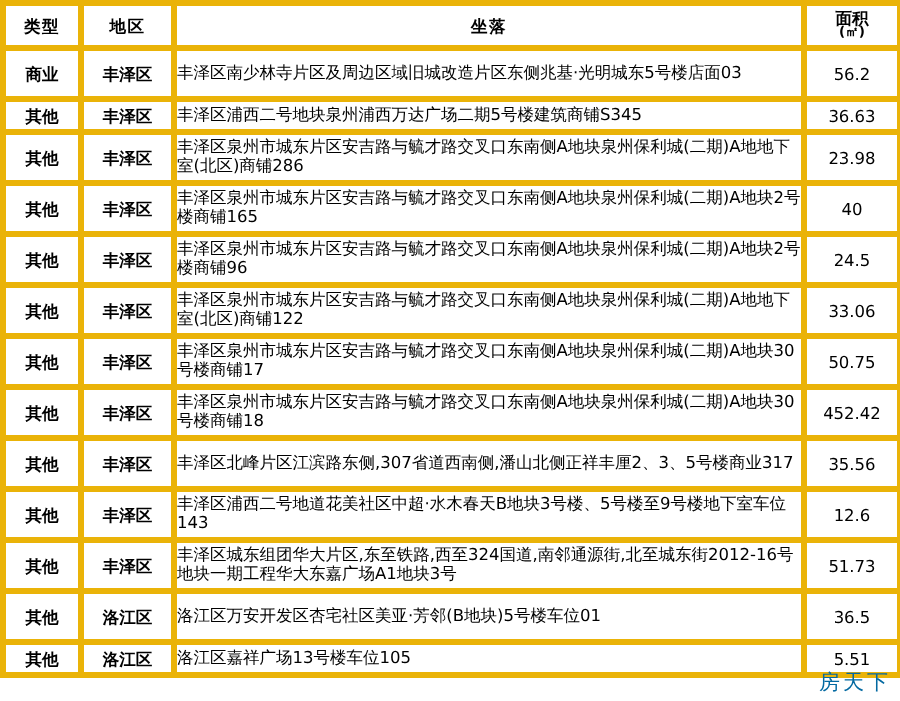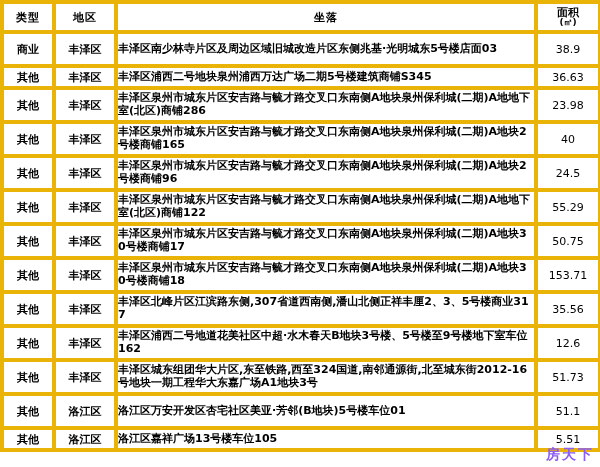--- a/index.html
+++ b/index.html
@@ -55,36 +55,36 @@
   td.type, td.region {
     text-align: center;
     font-weight: bold;
     font-size: 12px;
   }
   td.loc {
     text-align: left;
     padding: 0 2px;
     font-size: 11px;
     line-height: 1.18;
-    font-weight: bold;
+    font-weight: normal;
     word-break: break-all;
   }
   td.area {
     text-align: center;
     font-size: 11.5px;
   }
   tr.r1 td { height: 18px; }
   tr.r2 td { height: 30px; }
   .wm {
     position: absolute;
     right: 6px;
     bottom: 3px;
     font-size: 14px;
-    color: #8b5cf6;
-    font-weight: bold;
+    color: #0369a1;
+    font-weight: normal;
     letter-spacing: 2px;
     pointer-events: none;
   }
 </style>
 </head>
 <body>
 
 <div class="sheet">
   <table class="grid">
     <colgroup>
@@ -102,21 +102,21 @@
           <span class="a1">面积</span>
           <span class="a2">(㎡)</span>
         </th>
       </tr>
     </thead>
     <tbody>
       <tr class="r2">
         <td class="type">商业</td>
         <td class="region">丰泽区</td>
         <td class="loc">丰泽区南少林寺片区及周边区域旧城改造片区东侧兆基·光明城东5号楼店面03</td>
-        <td class="area">38.9</td>
+        <td class="area">56.2</td>
       </tr>
       <tr class="r1">
         <td class="type">其他</td>
         <td class="region">丰泽区</td>
         <td class="loc">丰泽区浦西二号地块泉州浦西万达广场二期5号楼建筑商铺S345</td>
         <td class="area">36.63</td>
       </tr>
       <tr class="r2">
         <td class="type">其他</td>
         <td class="region">丰泽区</td>
@@ -132,57 +132,57 @@
       <tr class="r2">
         <td class="type">其他</td>
         <td class="region">丰泽区</td>
         <td class="loc">丰泽区泉州市城东片区安吉路与毓才路交叉口东南侧A地块泉州保利城(二期)A地块2号楼商铺96</td>
         <td class="area">24.5</td>
       </tr>
       <tr class="r2">
         <td class="type">其他</td>
         <td class="region">丰泽区</td>
         <td class="loc">丰泽区泉州市城东片区安吉路与毓才路交叉口东南侧A地块泉州保利城(二期)A地地下室(北区)商铺122</td>
-        <td class="area">55.29</td>
+        <td class="area">33.06</td>
       </tr>
       <tr class="r2">
         <td class="type">其他</td>
         <td class="region">丰泽区</td>
         <td class="loc">丰泽区泉州市城东片区安吉路与毓才路交叉口东南侧A地块泉州保利城(二期)A地块30号楼商铺17</td>
         <td class="area">50.75</td>
       </tr>
       <tr class="r2">
         <td class="type">其他</td>
         <td class="region">丰泽区</td>
         <td class="loc">丰泽区泉州市城东片区安吉路与毓才路交叉口东南侧A地块泉州保利城(二期)A地块30号楼商铺18</td>
-        <td class="area">153.71</td>
+        <td class="area">452.42</td>
       </tr>
       <tr class="r2">
         <td class="type">其他</td>
         <td class="region">丰泽区</td>
         <td class="loc">丰泽区北峰片区江滨路东侧,307省道西南侧,潘山北侧正祥丰厘2、3、5号楼商业317</td>
         <td class="area">35.56</td>
       </tr>
       <tr class="r2">
         <td class="type">其他</td>
         <td class="region">丰泽区</td>
-        <td class="loc">丰泽区浦西二号地道花美社区中超·水木春天B地块3号楼、5号楼至9号楼地下室车位 162</td>
+        <td class="loc">丰泽区浦西二号地道花美社区中超·水木春天B地块3号楼、5号楼至9号楼地下室车位 143</td>
         <td class="area">12.6</td>
       </tr>
       <tr class="r2">
         <td class="type">其他</td>
         <td class="region">丰泽区</td>
         <td class="loc">丰泽区城东组团华大片区,东至铁路,西至324国道,南邻通源街,北至城东街2012-16号地块一期工程华大东嘉广场A1地块3号</td>
         <td class="area">51.73</td>
       </tr>
       <tr class="r2">
         <td class="type">其他</td>
         <td class="region">洛江区</td>
         <td class="loc">洛江区万安开发区杏宅社区美亚·芳邻(B地块)5号楼车位01</td>
-        <td class="area">51.1</td>
+        <td class="area">36.5</td>
       </tr>
       <tr class="r1">
         <td class="type">其他</td>
         <td class="region">洛江区</td>
         <td class="loc">洛江区嘉祥广场13号楼车位105</td>
         <td class="area">5.51</td>
       </tr>
     </tbody>
   </table>
   <div class="wm">房天下</div>

